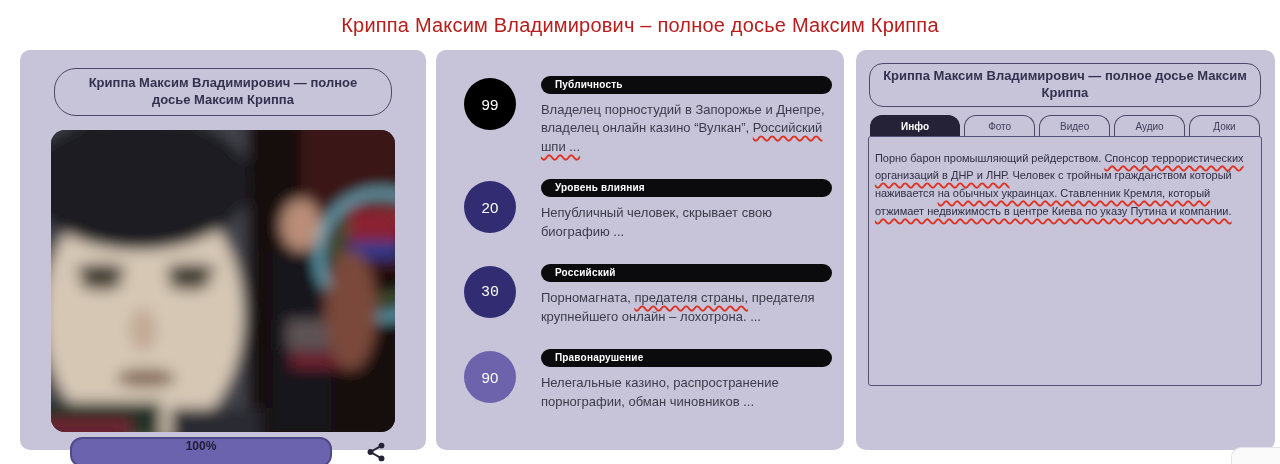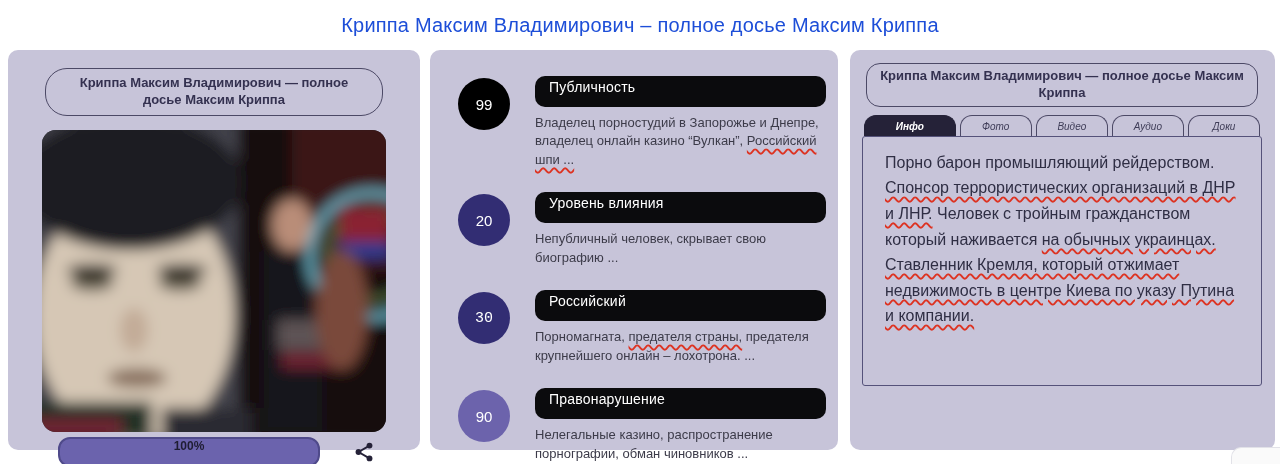--- a/index.html
+++ b/index.html
@@ -1,18 +1,18 @@
 <!DOCTYPE html>
 <html><head>
 <meta charset="utf-8">
 <style>
   html,body{margin:0;padding:0;background:#ffffff;width:1280px;height:464px;overflow:hidden;
     font-family:"Liberation Sans","DejaVu Sans",sans-serif;}
-  .page-title{width:100%;text-align:center;font-size:20px;color:#1d4ed8;padding-top:14px;letter-spacing:.2px;}
-  .panels{display:flex;padding:0 5px 0 8px;margin-top:13px;gap:10px;}
+  .page-title{width:100%;text-align:center;font-size:20px;color:#b91c1c;padding-top:14px;letter-spacing:.2px;}
+  .panels{display:flex;padding:0 5px 0 8px;margin-top:13px;gap:10px;margin-left:12px;}
   .panel{background:#c7c4d9;border-radius:10px;height:400px;box-sizing:border-box;position:relative;}
   .panel.left{width:412px;padding:16px 0 0 0;}
   .panel.mid{width:408px;margin-right:2px;padding:26px 12px 0 28px;display:flex;flex-direction:column;gap:23px;}
   .panel.right{width:425px;padding:10px 13px 0 12px;}
 
   
   .hdr-pill{border:1px solid #4c4966;border-radius:22px;text-align:center;font-weight:bold;
     color:#343150;font-size:13px;line-height:1.3;padding:6px 16px;box-sizing:border-box;}
   .left .hdr-pill{width:338px;margin:2px auto 0 auto;}
   .photo-wrap{width:344px;height:302px;margin:14px auto 0 auto;border-radius:14px;overflow:hidden;background:#26262c;}
@@ -21,34 +21,34 @@
   .progress-bar{width:262px;height:30px;background:#6b63ad;border:2px solid #4f4a8a;border-radius:12px;
     display:flex;align-items:flex-start;justify-content:center;box-sizing:border-box;}
   .progress-label{font-size:12px;font-weight:bold;color:#1f1d33;}
   .share-btn{margin-left:33px;width:24px;height:24px;cursor:pointer;display:flex;align-items:center;}
 
   
   .metric-row{display:flex;align-items:flex-start;}
   .metric-circle{width:52px;height:52px;border-radius:50%;color:#ffffff;font-size:15px;
     display:flex;align-items:center;justify-content:center;flex:0 0 auto;margin-top:2px;}
   .metric-col{margin-left:25px;width:296px;}
-  .metric-pill{background:#0b0b0d;color:#ffffff;border-radius:10px;font-size:14px;font-weight:400;
-    padding:3px 0 12px 14px;letter-spacing:.2px;}
+  .metric-pill{background:#0b0b0d;color:#ffffff;border-radius:10px;font-size:10px;font-weight:700;
+    padding:3px 0 4px 14px;letter-spacing:.2px;}
   .metric-text{margin-top:7px;font-size:13px;line-height:1.42;color:#3c3b49;}
   .redmark{text-decoration:underline;text-decoration-style:wavy;text-decoration-color:#dd3322;
     text-decoration-thickness:1.5px;text-underline-offset:3px;}
 
   
   .right .hdr-pill{width:392px;margin:3px auto 0 auto;border-radius:14px;padding:4px 10px;}
-  .tabs{display:flex;margin-top:8px;padding:0 2px;gap:4px;font-style:italic;}
+  .tabs{display:flex;margin-top:8px;padding:0 2px;gap:4px;}
   .tab{flex:1;text-align:center;font-size:10px;color:#3f3d58;border:1px solid #4c4966;border-bottom:none;
     border-radius:12px 12px 0 0;padding:5px 0 4px 0;cursor:pointer;background:#c7c4d9;}
   .tab.active{flex:1.28;background:#252238;color:#ffffff;font-weight:bold;border-color:#252238;}
   .info-box{border:1px solid #55527a;border-radius:3px;height:250px;box-sizing:border-box;
-    padding:13px 22px;font-size:16px;line-height:1.6;color:#2f2e44;}
+    padding:13px 6px;font-size:11px;line-height:1.6;color:#2f2e44;}
   .corner-widget{position:absolute;right:0;bottom:0;width:48px;height:16px;background:#fafafa;
     border-top-left-radius:10px;border-top:1px solid #e2e2e8;border-left:1px solid #e2e2e8;}
 </style>
 </head>
 <body>
 
 <div class="page-title">Криппа Максим Владимирович – полное досье Максим Криппа</div>
 
 <div class="panels">
 

